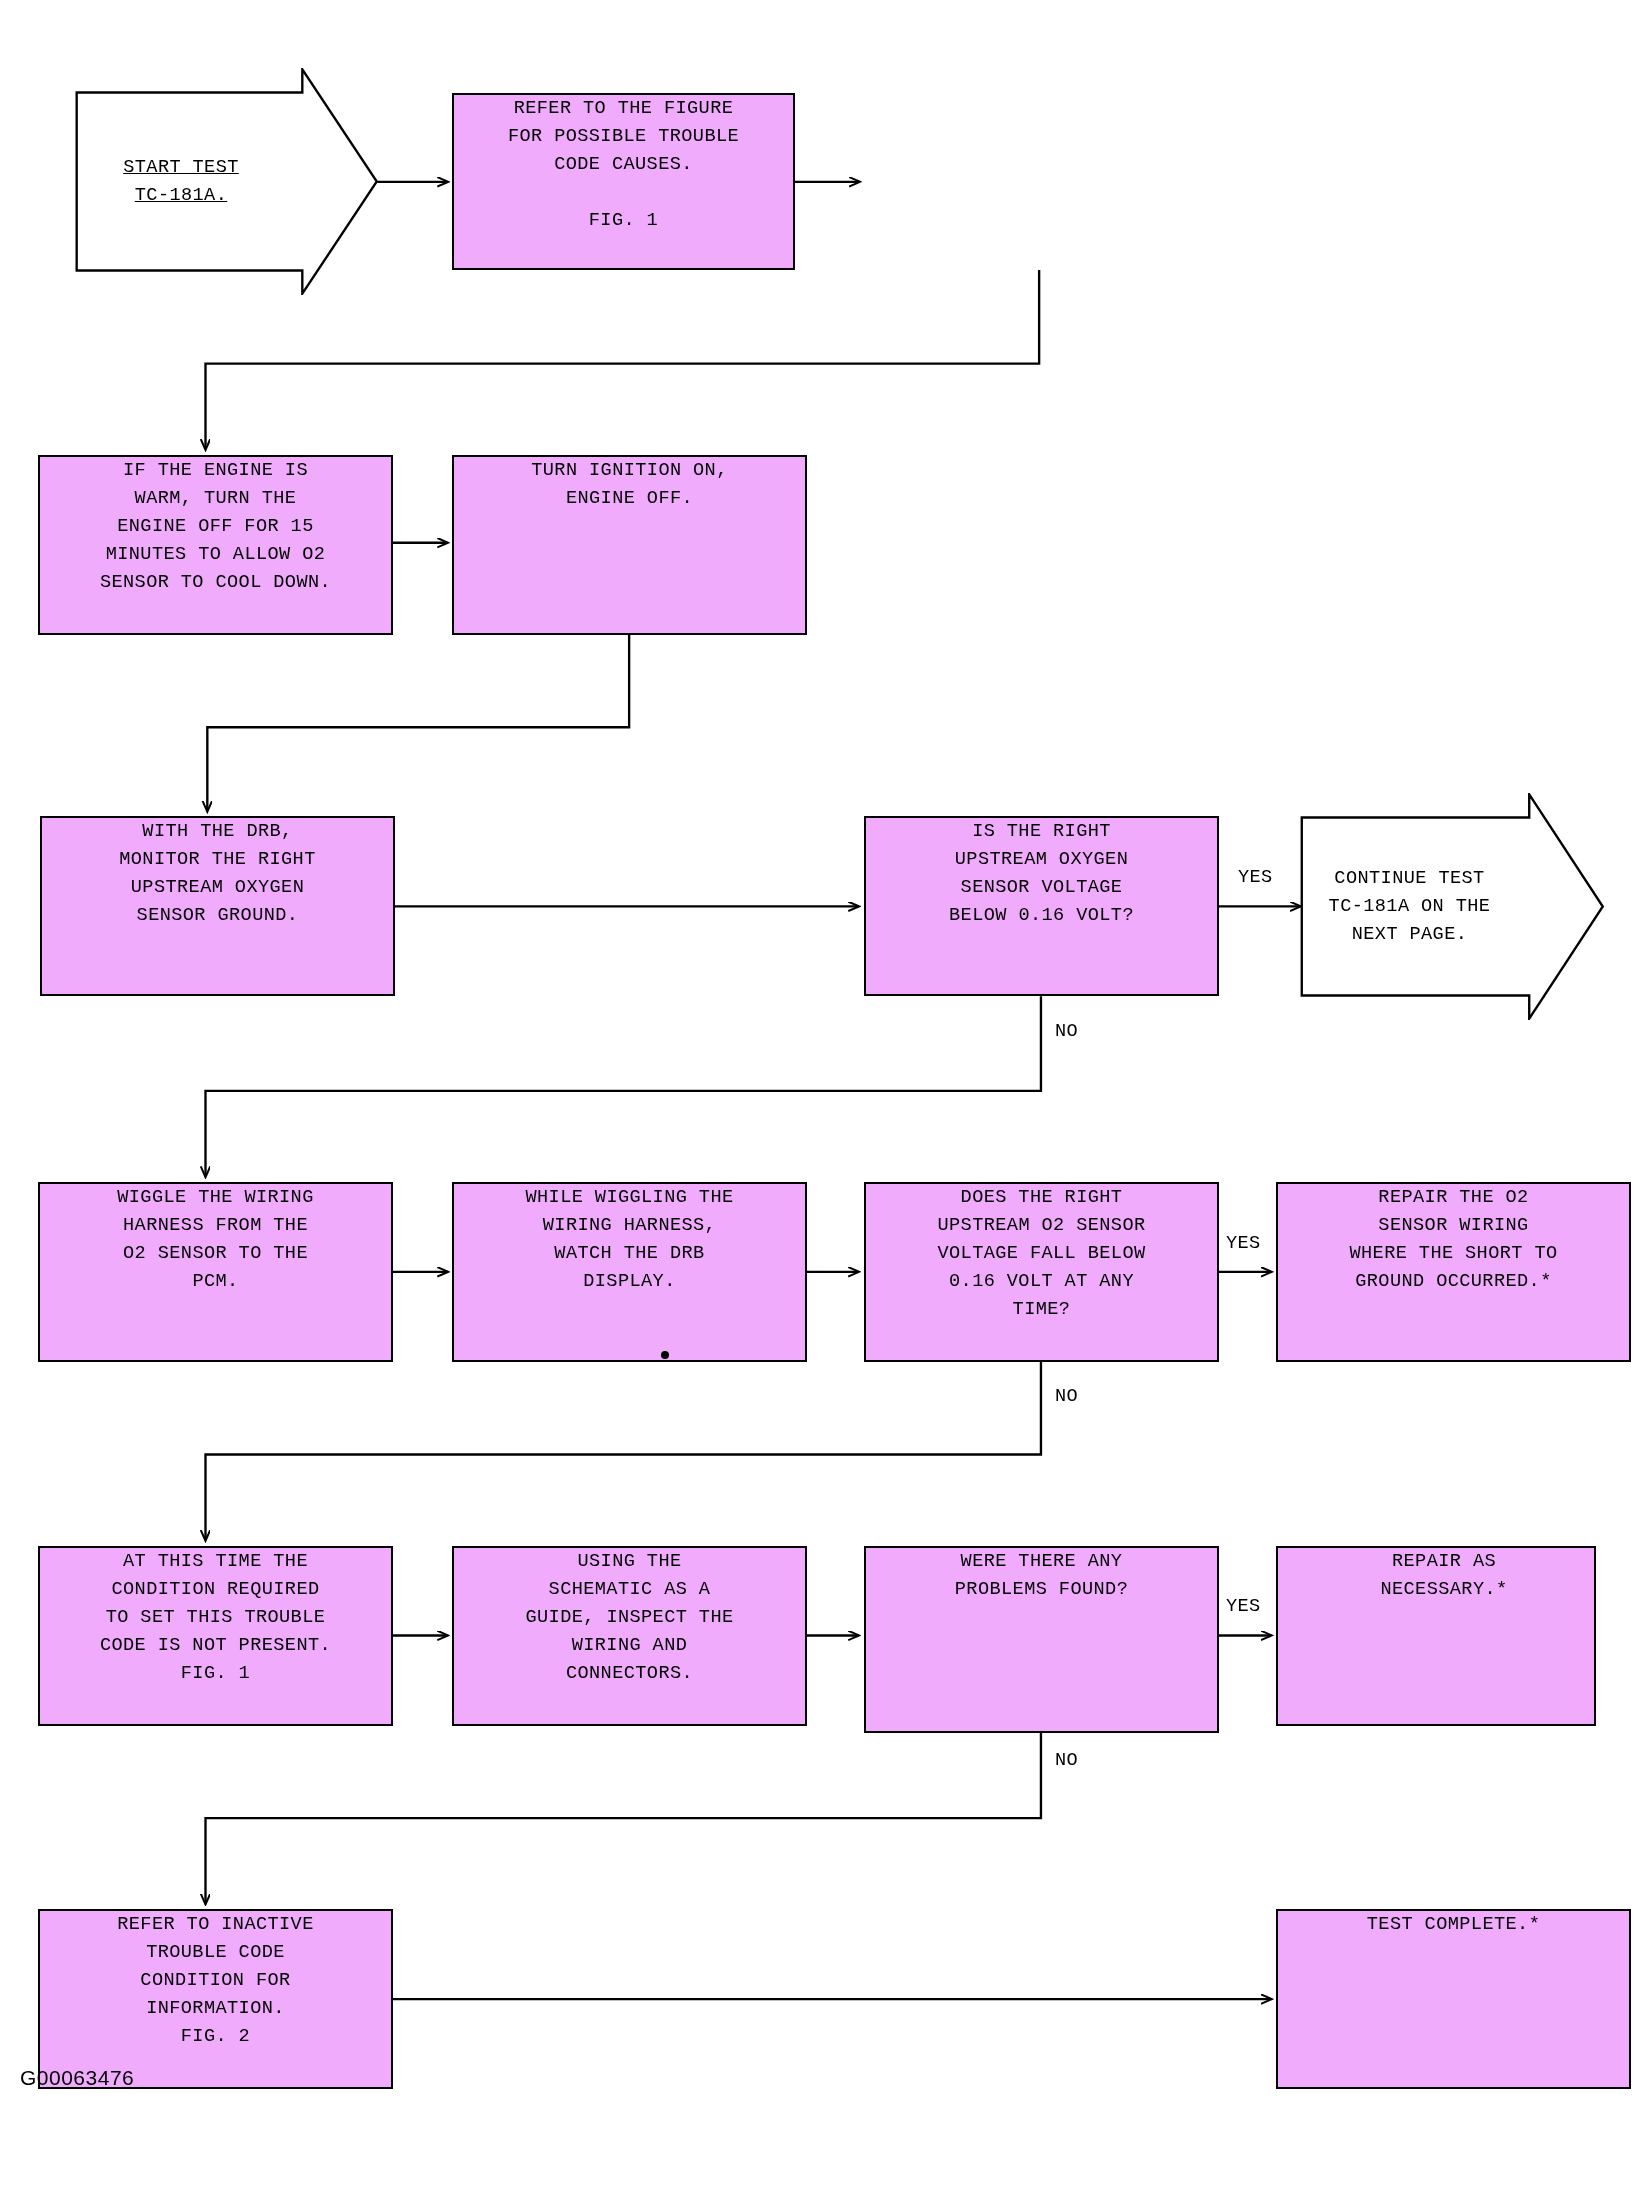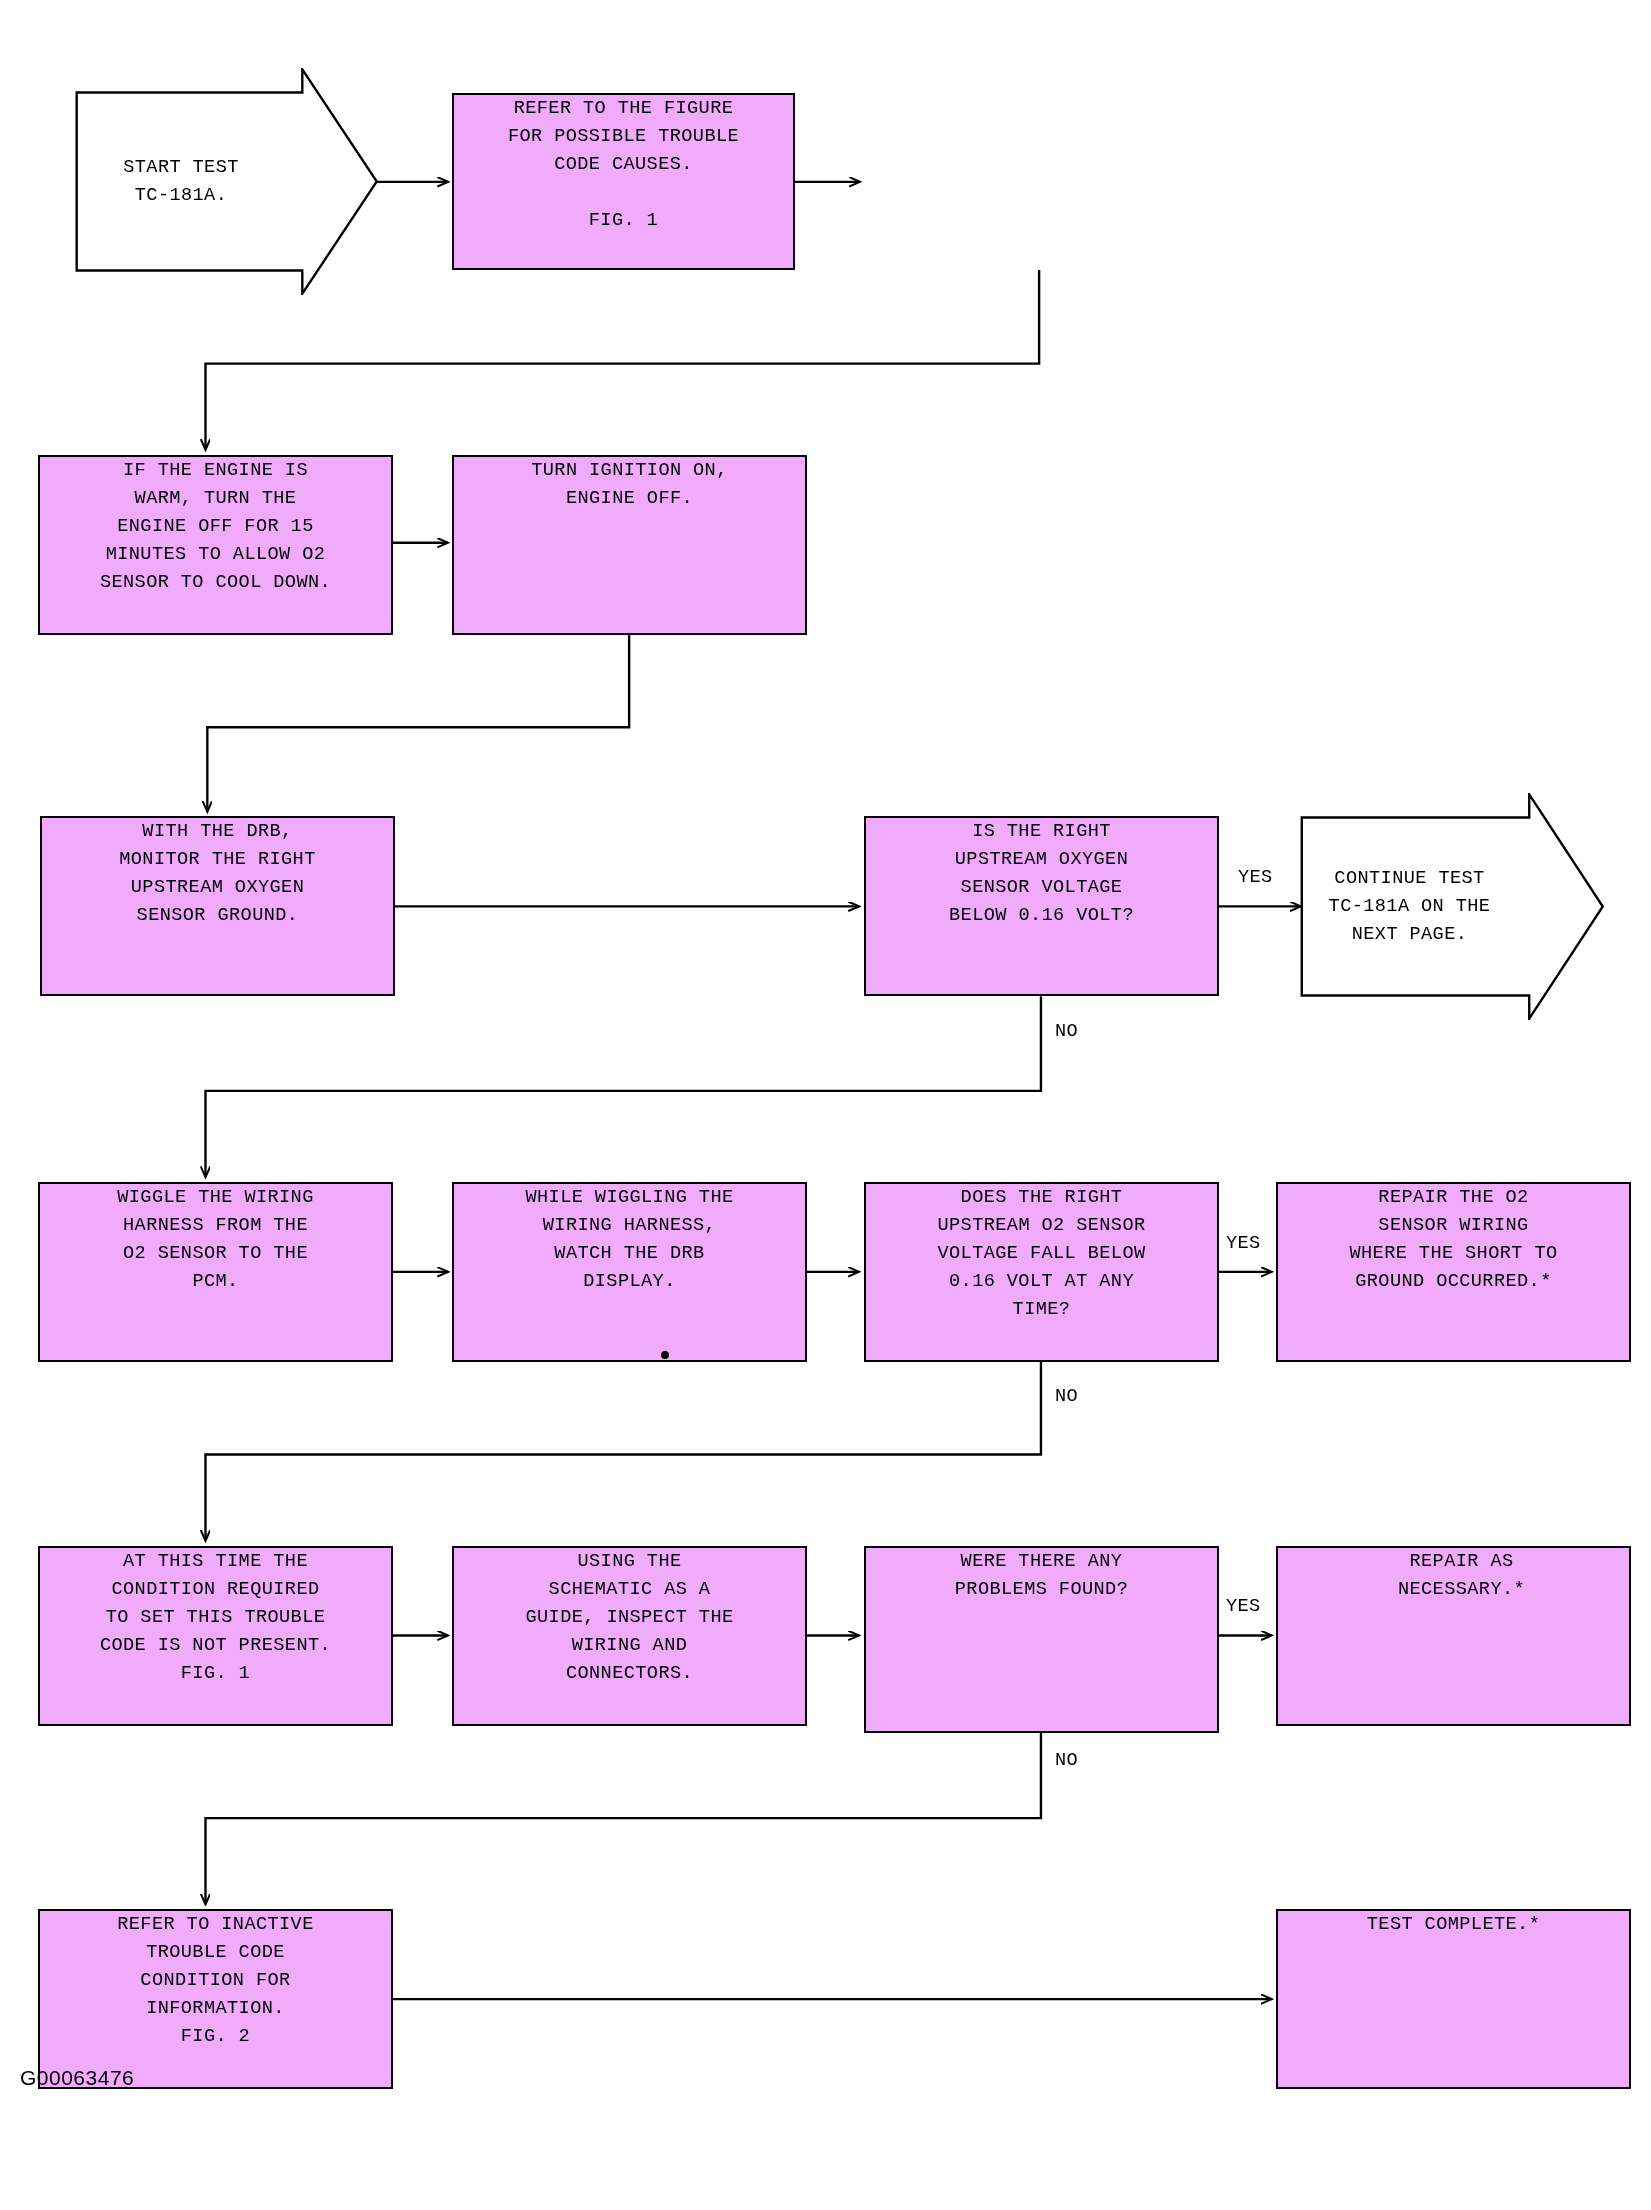--- a/index.html
+++ b/index.html
@@ -138,21 +138,21 @@
       <path d="M1145,1898 L1145,2000 L226,2000 L226,2094" marker-end="url(#ah)"></path>
 
       <path d="M432,2199 L1398,2199" marker-end="url(#ah)"></path>
     </g>
   </svg>
 
   <div class="pent" style="left:75px; top:68px; width:303px; height:227px;">
     <svg width="303" height="227" viewBox="0 0 333 250" xmlns="http://www.w3.org/2000/svg">
       <path d="M1.5,27 L250,27 L250,1.5 L332,125 L250,248.5 L250,223 L1.5,223 Z" fill="#ffffff" stroke="#000000" stroke-width="2.6" stroke-linejoin="miter"></path>
     </svg>
-    <div class="txt" style="padding-right:91px; text-align:center;">START TEST
+    <div class="txt" style="padding-right:91px; text-align:center;text-decoration:underline;">START TEST
 TC-181A.</div>
   </div>
 
   <div class="node" style="left:452px; top:93px; width:343px; height:177px;">
     <div class="txt">REFER TO THE FIGURE
 FOR POSSIBLE TROUBLE
 CODE CAUSES.
 
 FIG. 1</div>
   </div>
@@ -238,21 +238,21 @@
 GUIDE, INSPECT THE
 WIRING AND
 CONNECTORS.</div>
   </div>
 
   <div class="node" style="left:864px; top:1546px; width:355px; height:187px;">
     <div class="txt">WERE THERE ANY
 PROBLEMS FOUND?</div>
   </div>
 
-  <div class="node" style="left:1276px; top:1546px; width:355px; height:180px;padding-left:16px;">
+  <div class="node" style="left:1276px; top:1546px; width:320px; height:180px;padding-left:16px;">
     <div class="txt">REPAIR AS
 NECESSARY.*</div>
   </div>
 
   <div class="node" style="left:38px; top:1909px; width:355px; height:180px;">
     <div class="txt">REFER TO INACTIVE
 TROUBLE CODE
 CONDITION FOR
 INFORMATION.
 FIG. 2</div>

